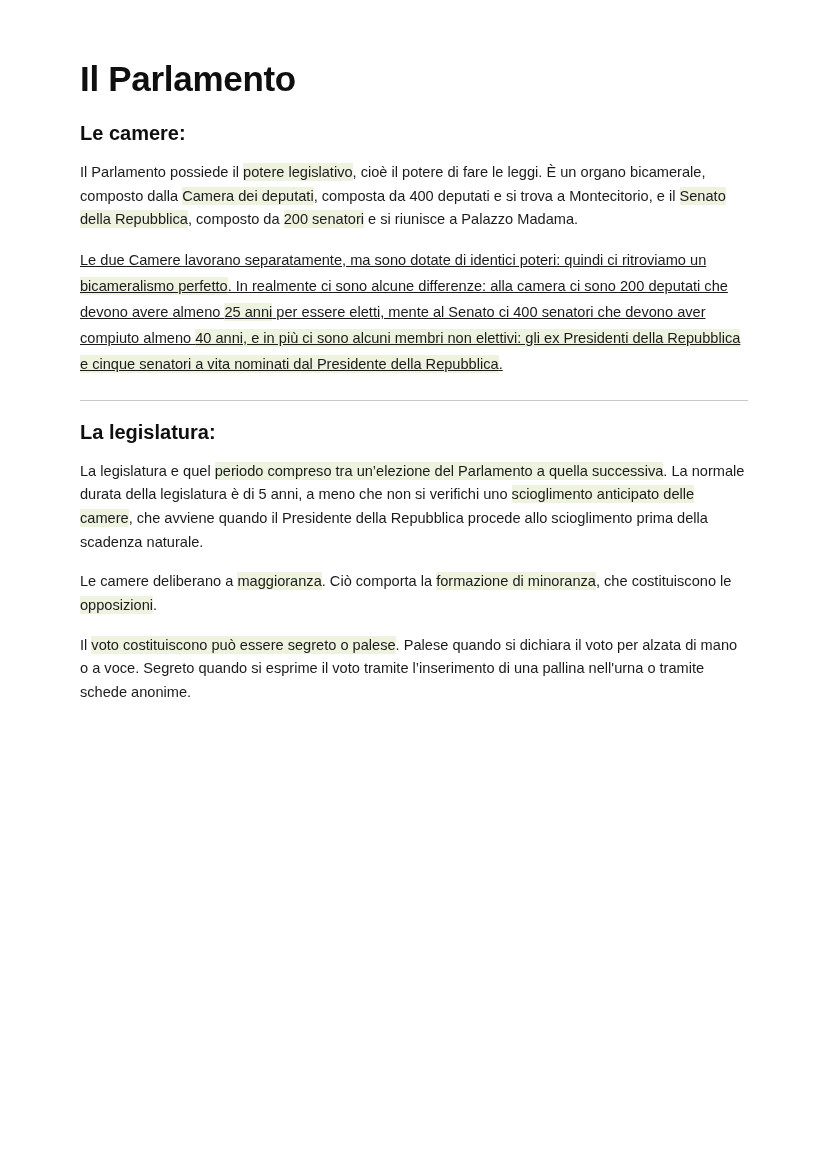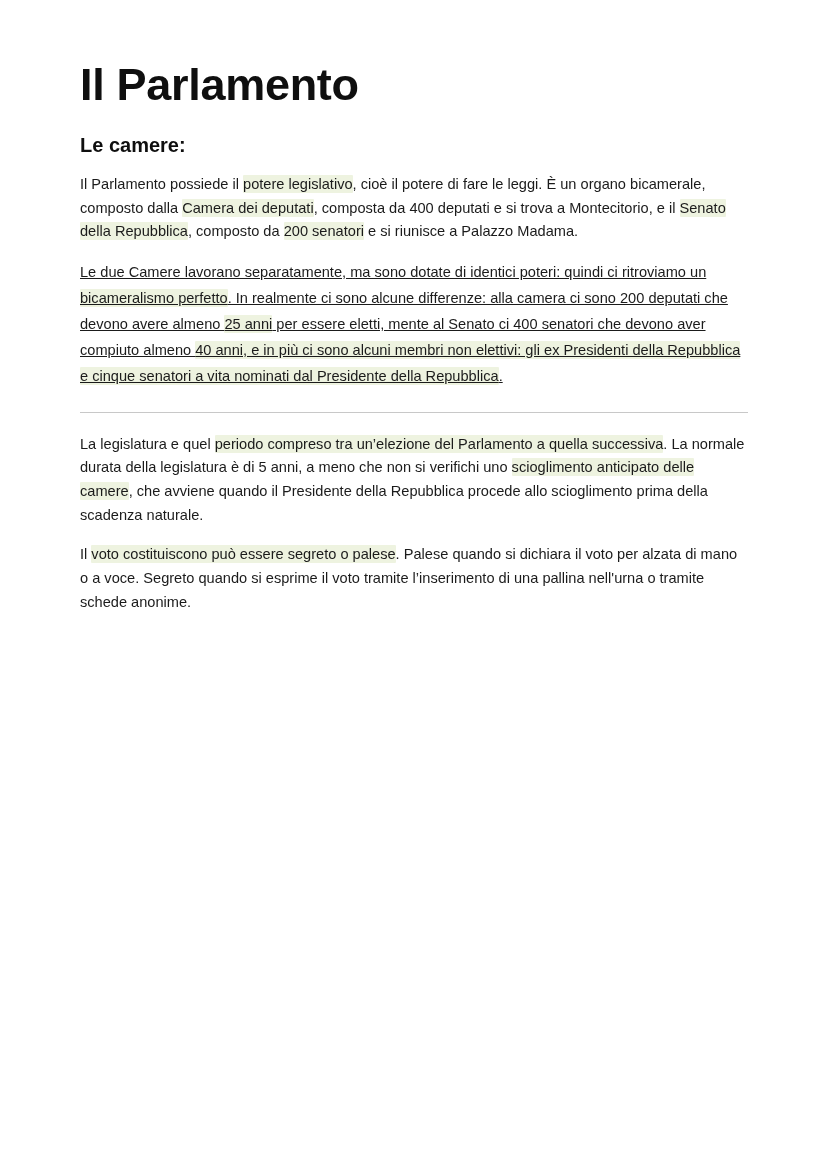--- a/index.html
+++ b/index.html
@@ -15,21 +15,21 @@
     overflow: hidden;
   }
   .page {
     box-sizing: border-box;
     width: 828px;
     height: 1171px;
     padding: 58px 80px 0 80px;
     background: #ffffff;
   }
   h1.doc-title {
-    font-size: 45px;
+    font-size: 35px;
     line-height: 1.2;
     font-weight: bold;
     margin: 0 0 22px 0;
     letter-spacing: -0.3px;
     color: #0f0f0f;
   }
   h2.sec-title {
     font-size: 20px;
     font-weight: bold;
     margin: 0 0 16px 0;
@@ -73,19 +73,21 @@
 <div class="page">
   <h1 class="doc-title">Il Parlamento</h1>
   <div id="sections-root">
       <div class="block">
         <h2 class="sec-title">Le camere:</h2>
         <p class="para"><span>Il Parlamento possiede il </span><span class="hl">potere legislativo</span><span>, cioè il potere di fare le leggi. È un organo bicamerale, composto dalla </span><span class="hl">Camera dei deputati</span><span>, composta da 400 deputati e si trova a Montecitorio, e il </span><span class="hl">Senato della Repubblica</span><span>, composto da </span><span class="hl">200 senatori</span><span> e si riunisce a Palazzo Madama.</span></p>
         <p class="para loose"><span>Le due Camere lavorano separatamente, ma sono dotate di identici poteri: quindi ci ritroviamo un </span><span class="hl">bicameralismo perfetto</span><span>. In realmente ci sono alcune differenze: alla camera ci sono 200 deputati che devono avere almeno </span><span class="hl">25 anni</span><span> per essere eletti, mente al Senato ci 400 senatori che devono aver compiuto almeno </span><span class="hl">40 anni, e in più ci sono alcuni membri non elettivi: gli ex Presidenti della Repubblica e cinque senatori a vita nominati dal Presidente della Repubblica</span><span>.</span></p>
       </div>
       <hr class="divider">
       <div class="block">
+        <h2 class="sec-title">La legislatura:</h2>
         <p class="para"><span>La legislatura e quel </span><span class="hl">periodo compreso tra un’elezione del Parlamento a quella successiva</span><span>. La normale durata della legislatura è di 5 anni, a meno che non si verifichi uno </span><span class="hl">scioglimento anticipato delle camere</span><span>, che avviene quando il Presidente della Repubblica procede allo scioglimento prima della scadenza naturale.</span></p>
       </div>
       <div class="block">
+        <p class="para"><span>Le camere deliberano a </span><span class="hl">maggioranza</span><span>. Ciò comporta la </span><span class="hl">formazione di minoranza</span><span>, che costituiscono le </span><span class="hl">opposizioni</span><span>.</span></p>
         <p class="para"><span>Il </span><span class="hl">voto costituiscono può essere segreto o palese</span><span>. Palese quando si dichiara il voto per alzata di mano o a voce. Segreto quando si esprime il voto tramite l’inserimento di una pallina nell'urna o tramite schede anonime.</span></p>
       </div>
     </div>
 </div>
 
 </body></html>

